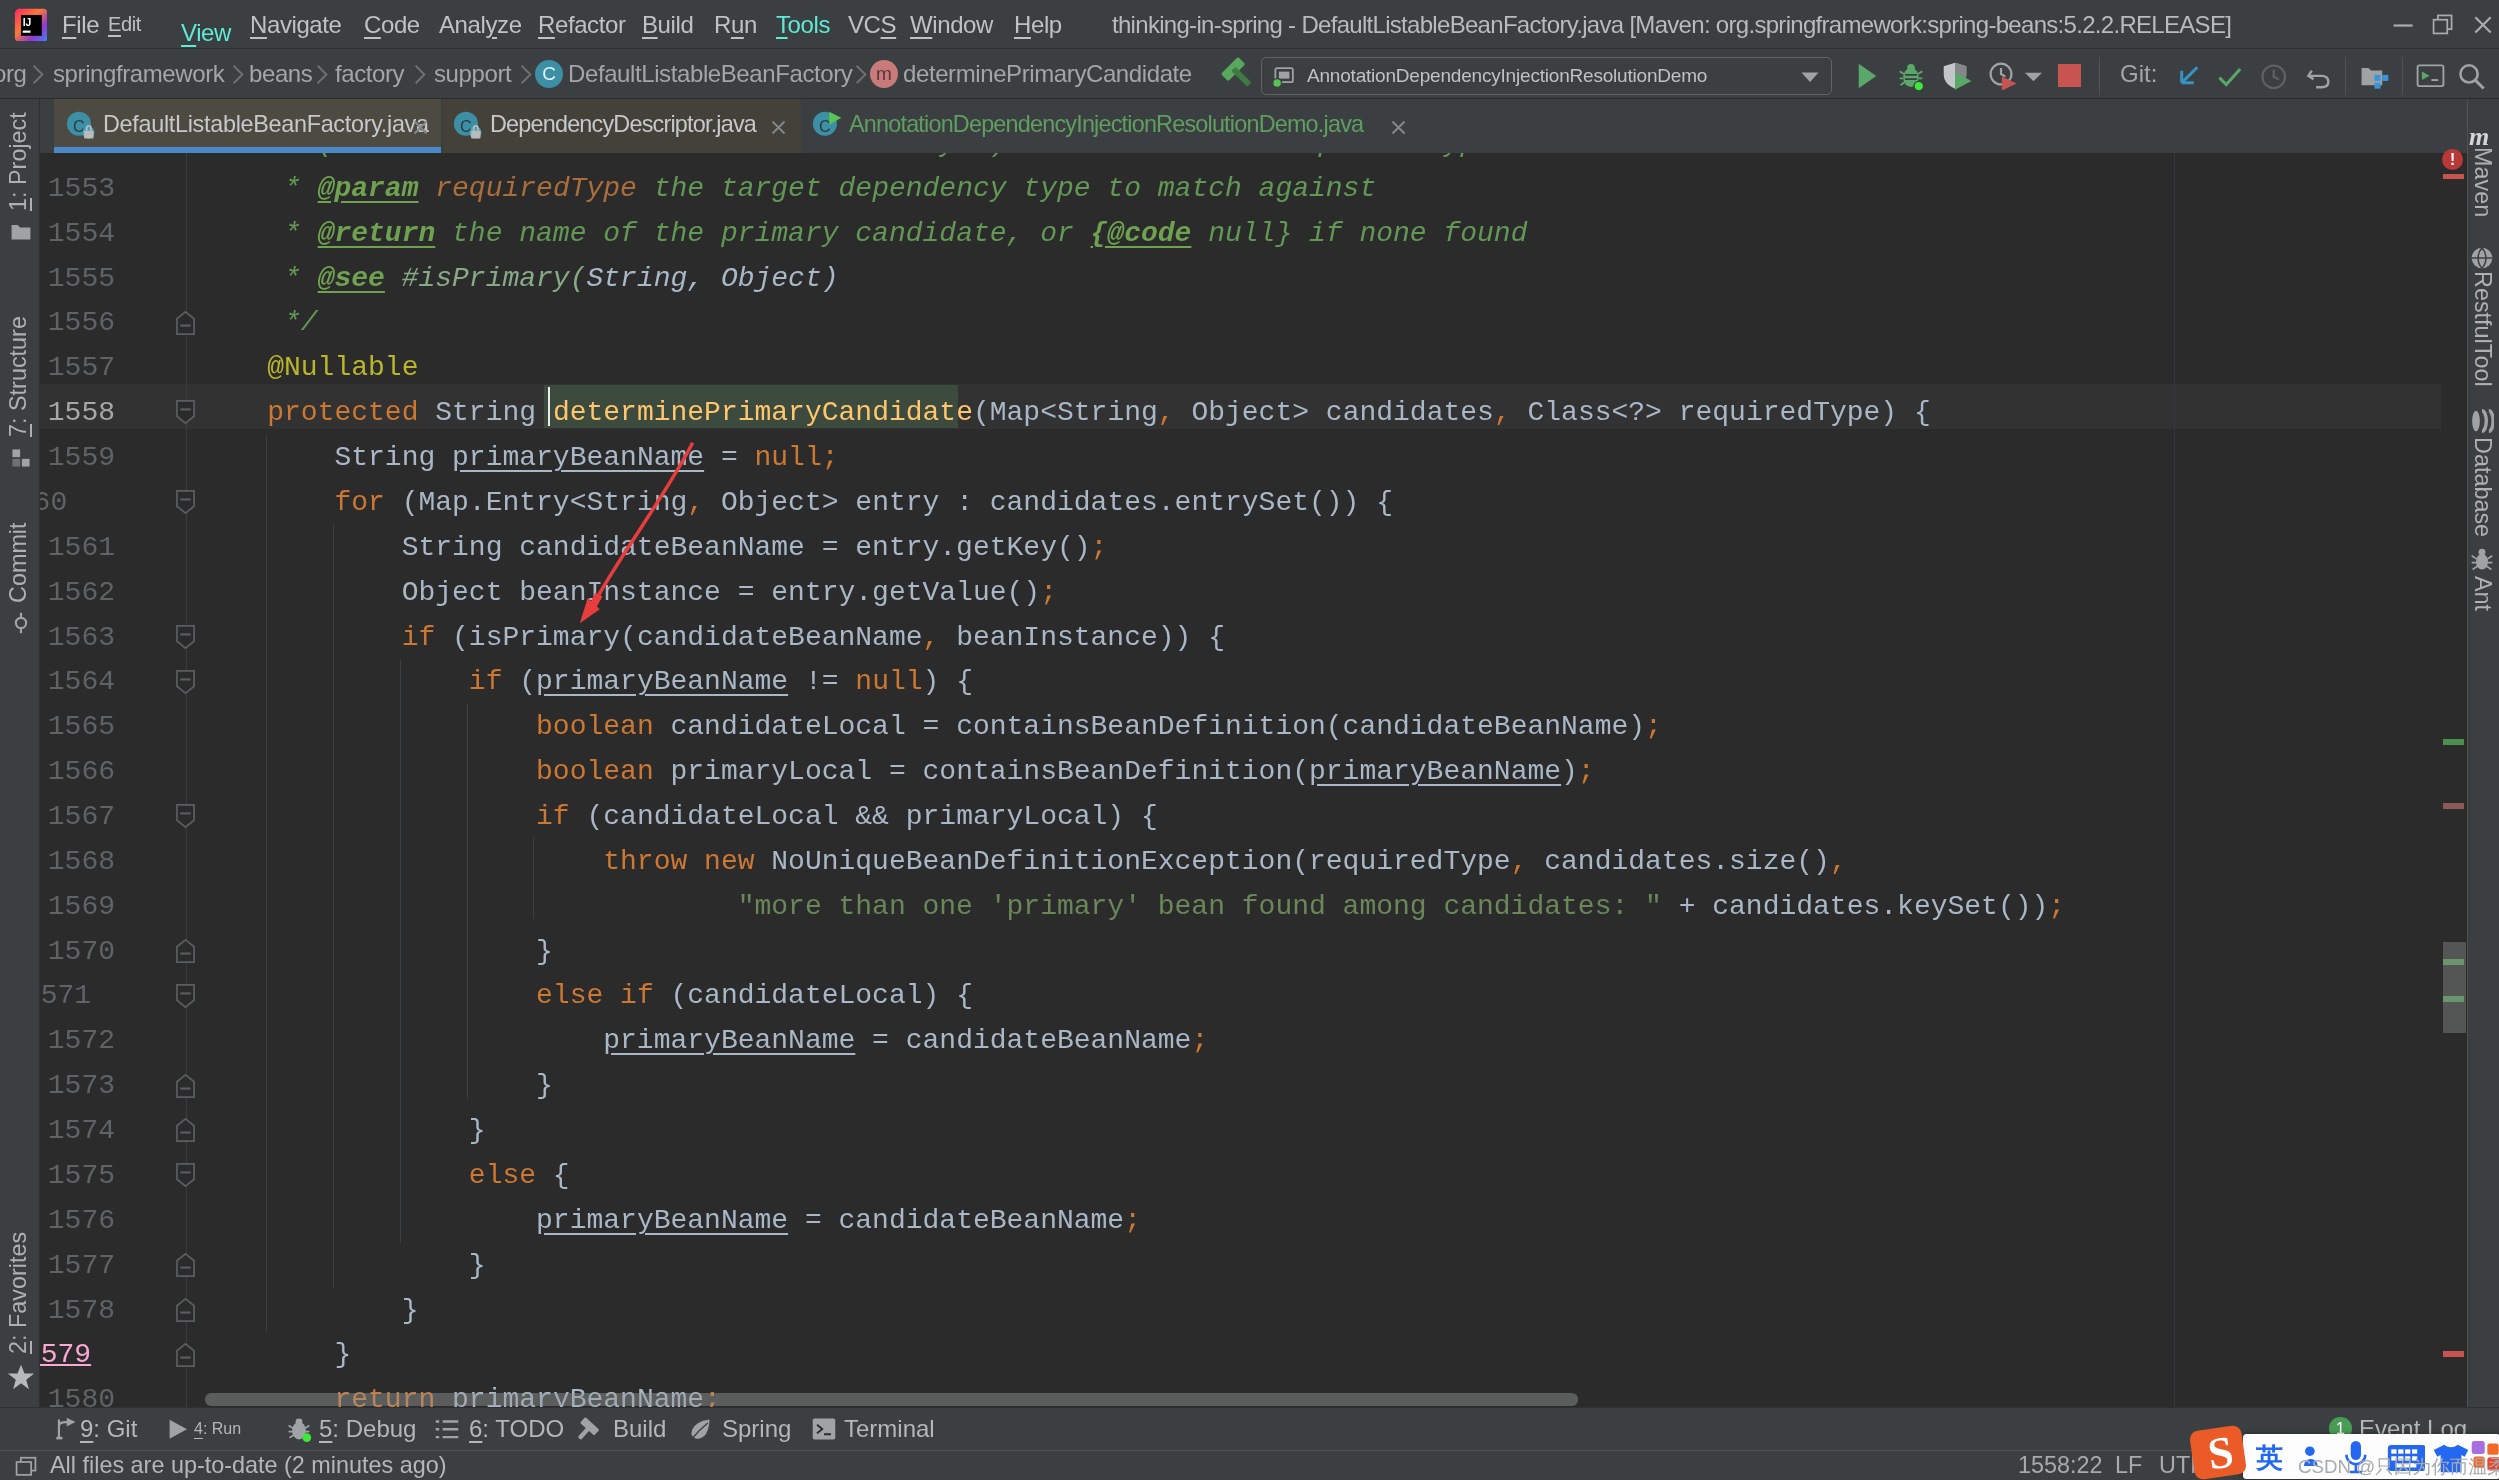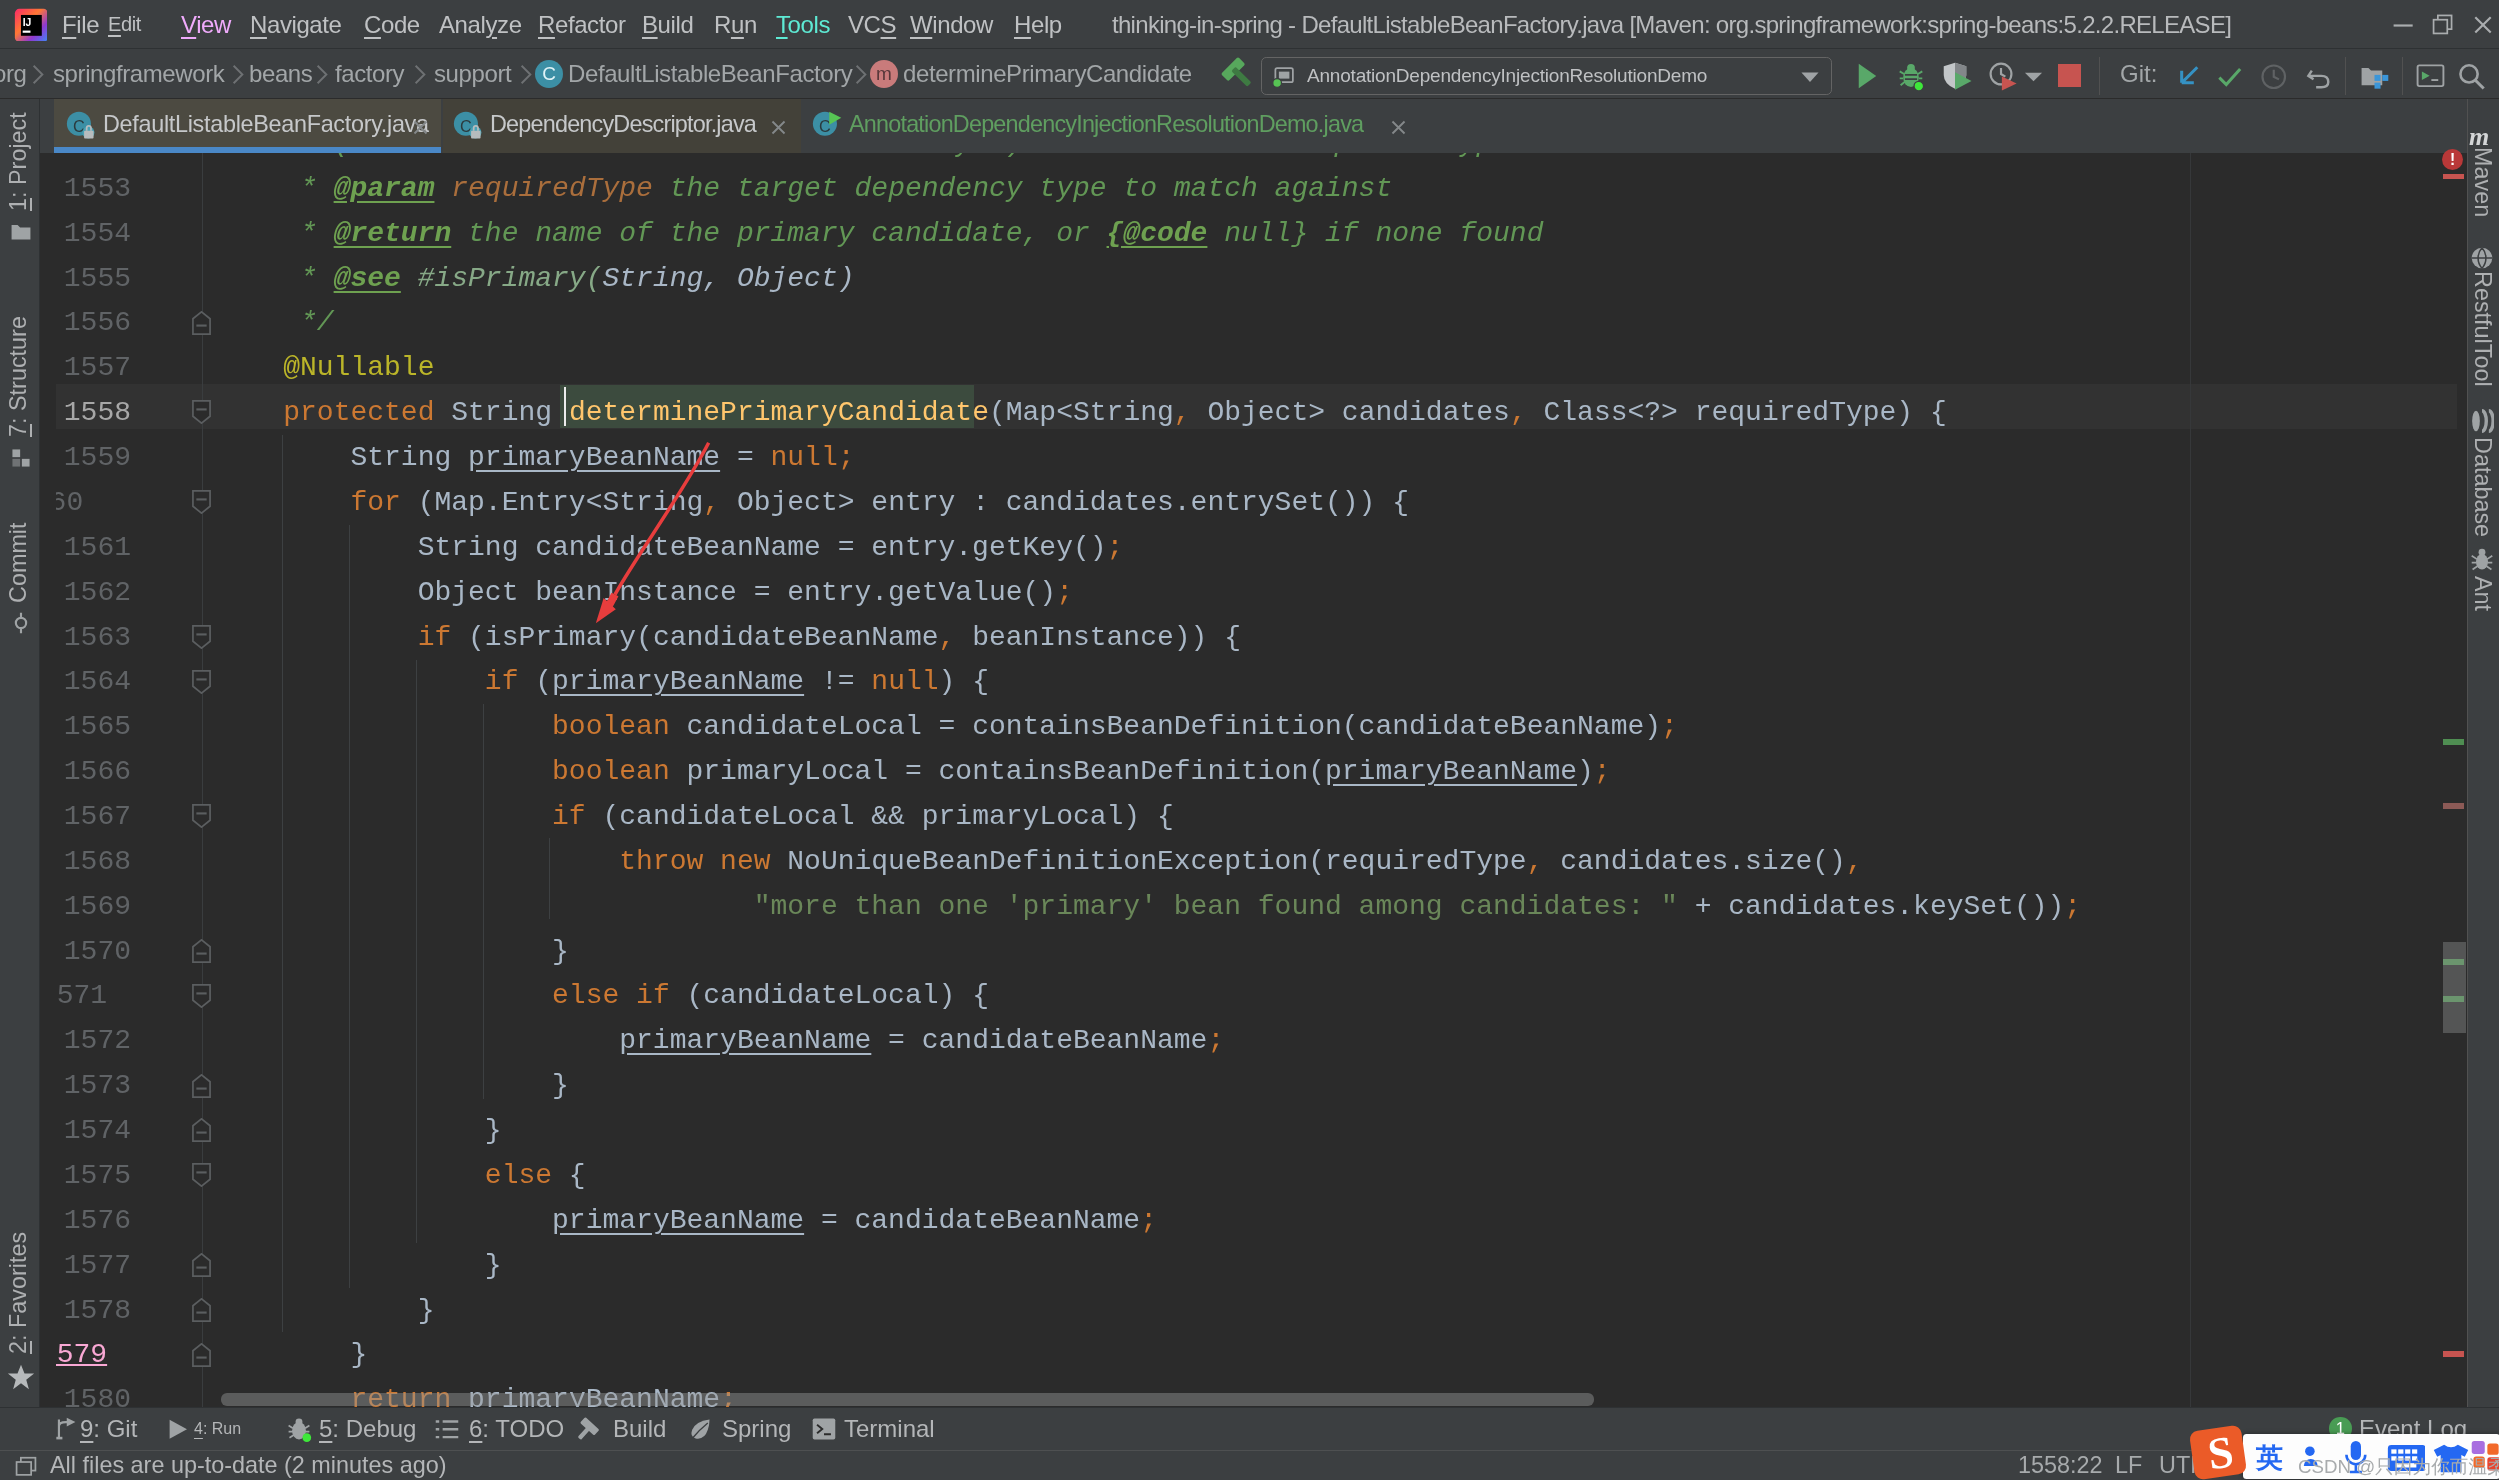--- a/index.html
+++ b/index.html
@@ -15,21 +15,21 @@
           <stop offset="1" stop-color="#3b8af8"></stop>
         </linearGradient>
       </defs>
 <rect x="1" y="1" width="38" height="38" rx="5" fill="url(#ij1)"></rect>
 <rect x="8" y="8" width="24" height="24" fill="#000"></rect>
 <text x="10" y="21" font-family="Liberation Sans" font-size="12" font-weight="bold" fill="#fff">IJ</text>
 <rect x="10" y="26" width="9" height="2.5" fill="#fff"></rect>
     </svg>
     <div style="position:absolute;left:62px;top:0;height:49px;line-height:49px;color:#bfc1c3;font-size:24px;letter-spacing:-0.4px;"><span style="text-decoration:underline;text-underline-offset:4.3px;">F</span>ile</div>
     <div style="position:absolute;left:108px;top:0;height:49px;line-height:49px;color:#bfc1c3;font-size:20px;letter-spacing:-0.4px;"><span style="text-decoration:underline;text-underline-offset:4.3px;">E</span>dit</div>
-    <div style="position:absolute;left:181px;top:0;height:55px;line-height:49px;color:#f0abfc;font-size:24px;letter-spacing:-0.4px;"><span style="text-decoration:underline;text-underline-offset:4.3px;">V</span>iew</div>
+    <div style="position:absolute;left:181px;top:8px;height:55px;line-height:49px;color:#5eead4;font-size:24px;letter-spacing:-0.4px;"><span style="text-decoration:underline;text-underline-offset:4.3px;">V</span>iew</div>
     <div style="position:absolute;left:250px;top:0;height:49px;line-height:49px;color:#bfc1c3;font-size:24px;letter-spacing:-0.4px;"><span style="text-decoration:underline;text-underline-offset:4.3px;">N</span>avigate</div>
     <div style="position:absolute;left:364px;top:0;height:49px;line-height:49px;color:#bfc1c3;font-size:24px;letter-spacing:-0.4px;"><span style="text-decoration:underline;text-underline-offset:4.3px;">C</span>ode</div>
     <div style="position:absolute;left:439px;top:0;height:49px;line-height:49px;color:#bfc1c3;font-size:24px;letter-spacing:-0.4px;">Anal<span style="text-decoration:underline;text-underline-offset:4.3px;">y</span>ze</div>
     <div style="position:absolute;left:538px;top:0;height:49px;line-height:49px;color:#bfc1c3;font-size:24px;letter-spacing:-0.4px;"><span style="text-decoration:underline;text-underline-offset:4.3px;">R</span>efactor</div>
     <div style="position:absolute;left:642px;top:0;height:49px;line-height:49px;color:#bfc1c3;font-size:24px;letter-spacing:-0.4px;"><span style="text-decoration:underline;text-underline-offset:4.3px;">B</span>uild</div>
     <div style="position:absolute;left:714px;top:0;height:49px;line-height:49px;color:#bfc1c3;font-size:24px;letter-spacing:-0.4px;">R<span style="text-decoration:underline;text-underline-offset:4.3px;">u</span>n</div>
     <div style="position:absolute;left:776px;top:0;height:49px;line-height:49px;color:#5eead4;font-size:24px;letter-spacing:-0.4px;"><span style="text-decoration:underline;text-underline-offset:4.3px;">T</span>ools</div>
     <div style="position:absolute;left:848px;top:0;height:49px;line-height:49px;color:#bfc1c3;font-size:24px;letter-spacing:-0.4px;">VC<span style="text-decoration:underline;text-underline-offset:4.3px;">S</span></div>
     <div style="position:absolute;left:910px;top:0;height:49px;line-height:49px;color:#bfc1c3;font-size:24px;letter-spacing:-0.4px;"><span style="text-decoration:underline;text-underline-offset:4.3px;">W</span>indow</div>
     <div style="position:absolute;left:1014px;top:0;height:49px;line-height:49px;color:#bfc1c3;font-size:24px;letter-spacing:-0.4px;"><span style="text-decoration:underline;text-underline-offset:4.3px;">H</span>elp</div>
@@ -141,21 +141,21 @@
     <polygon points="8,12 17,17 8,22" fill="#59a869"></polygon>
     <path d="M19,22 h8" stroke="#9fa3a5" stroke-width="2.2"></path>
   </svg>
 <svg style="position:absolute;left:2456px;top:61px;" width="33" height="31" viewBox="0 0 38 36">
     <circle cx="15" cy="15" r="10" fill="none" stroke="#9fa3a5" stroke-width="3"></circle>
     <path d="M22,22 L32,32" stroke="#9fa3a5" stroke-width="3.5"></path>
   </svg>
 <div style="position:absolute;left:0;top:99px;width:2500px;height:54px;background:#3c3f41;"></div>
 <div style="position:absolute;left:0;top:99px;width:40px;height:1308px;background:#3c3f41;border-right:0.9px solid #2e3133;"></div>
 <div style="position:absolute;left:2467px;top:99px;width:33px;height:1308px;background:#3c3f41;border-left:0.9px solid #515151;"></div>
-<div id="edwrap" style="position:absolute;left:56px;top:153px;width:2401px;height:1254px;overflow:hidden;">
+<div id="edwrap" style="position:absolute;left:40px;top:153px;width:2401px;height:1254px;overflow:hidden;">
 <div style="position:absolute;left:-40px;top:-153px;width:2441px;height:1407px;">
       <div style="position:absolute;left:40px;top:384px;width:2401px;height:45px;background:#323232;"></div>
       <div style="position:absolute;left:544px;top:385px;width:414px;height:43px;background:#3c4b3e;"></div>
       <div style="position:absolute;left:266px;top:435px;width:0.9px;height:897px;background:#3d4042;"></div>
       <div style="position:absolute;left:333px;top:525px;width:0.9px;height:763px;background:#3d4042;"></div>
       <div style="position:absolute;left:400px;top:660px;width:0.9px;height:583px;background:#3d4042;"></div>
       <div style="position:absolute;left:467px;top:704px;width:0.9px;height:395px;background:#3d4042;"></div>
       <div style="position:absolute;left:533px;top:838px;width:0.9px;height:81px;background:#3d4042;"></div>
       <div style="position:absolute;left:2174px;top:153px;width:0.9px;height:1254px;background:#36383a;"></div>
       <div style="position:absolute;left:186px;top:153px;width:0.9px;height:1254px;background:#3a3d3f;"></div>

